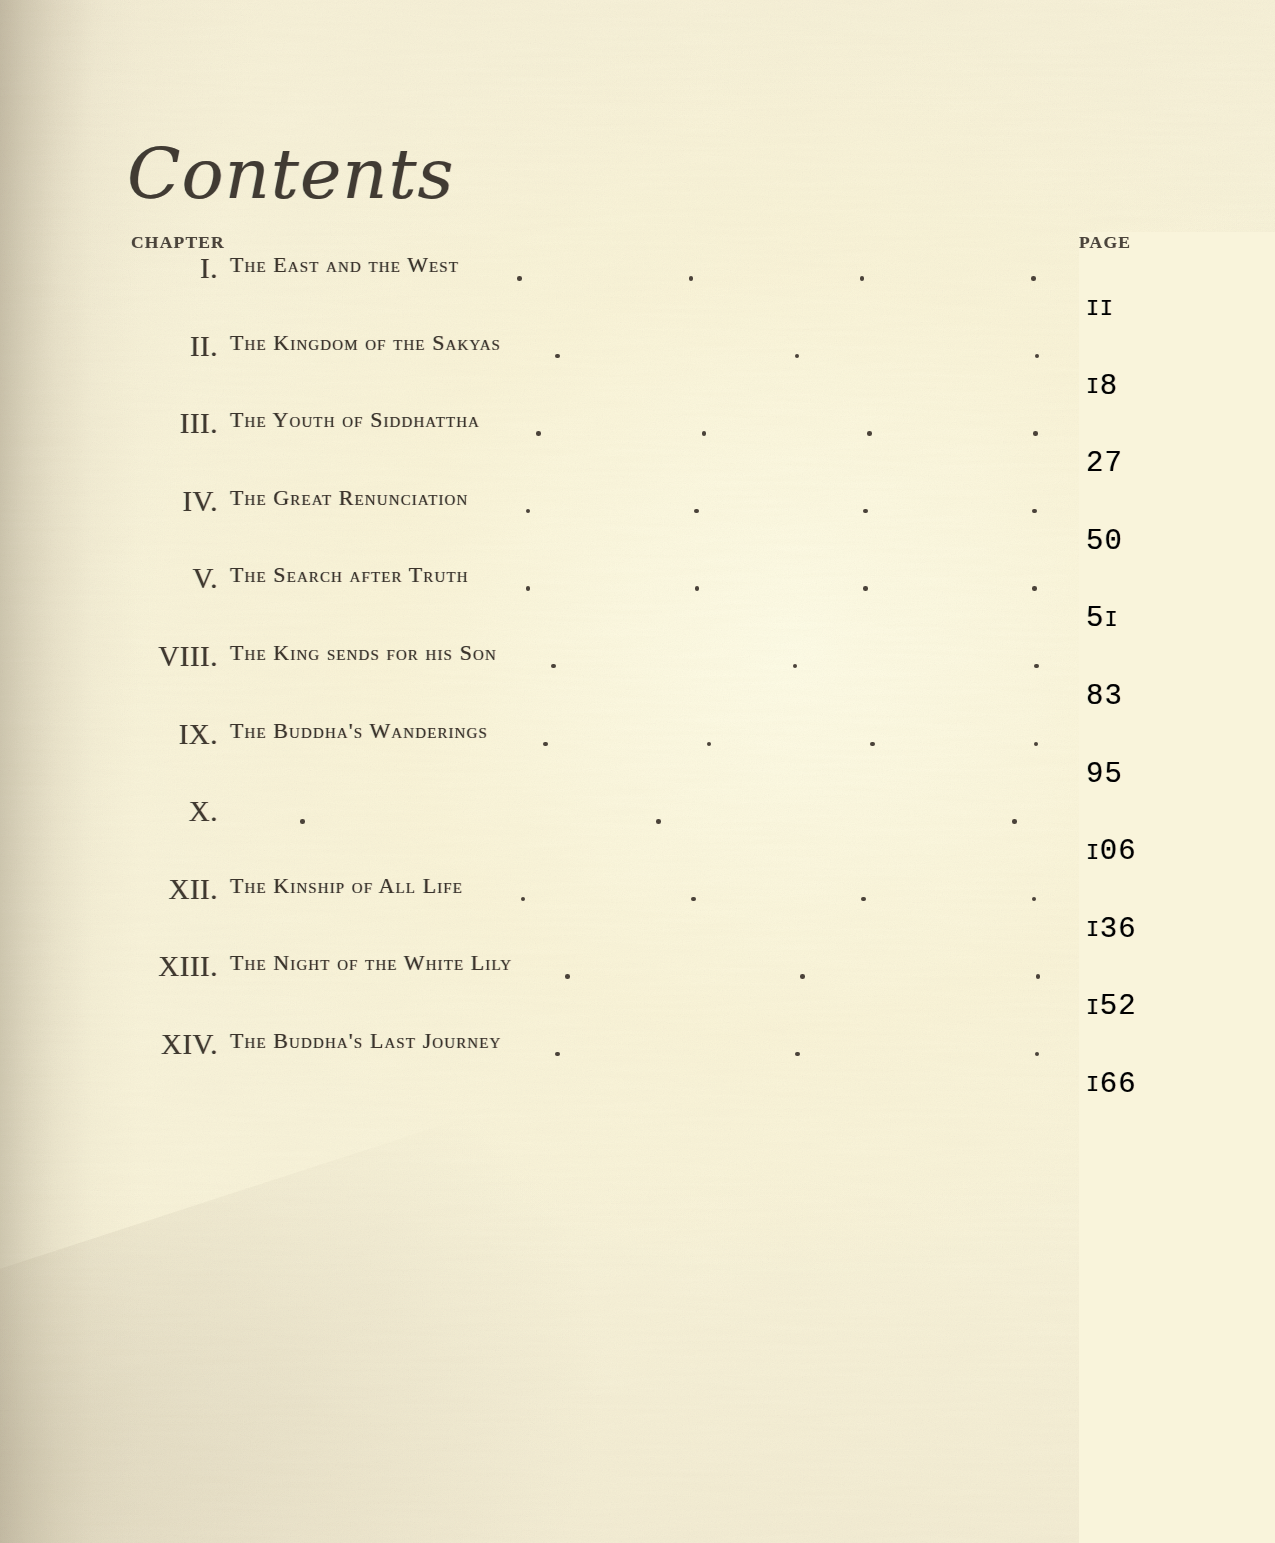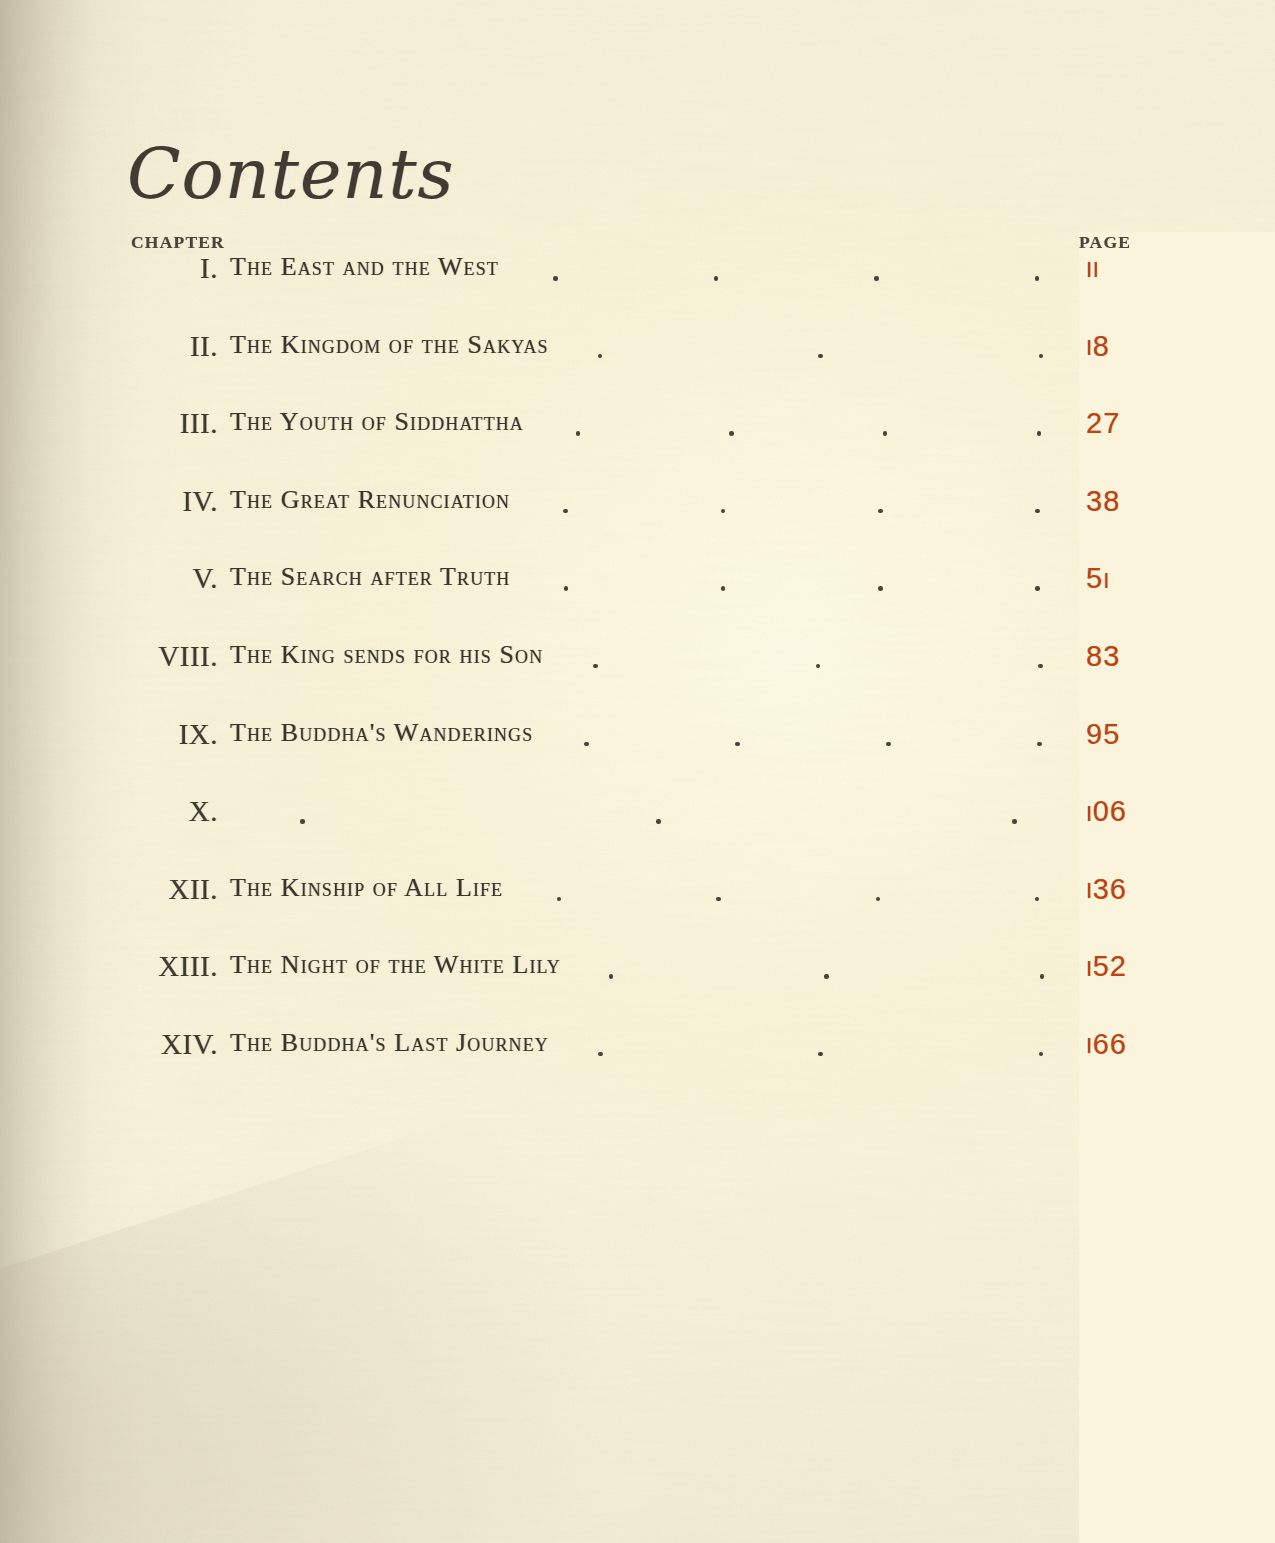--- a/index.html
+++ b/index.html
@@ -141,21 +141,21 @@
     font-size: 29px;
     letter-spacing: 0.5px;
     color: #40392f;
     text-shadow: 0.7px 0 0 rgba(105,55,65,0.30),
                 -0.7px 0 0 rgba(35,95,95,0.26);
   }
 
   .title {
     flex: 0 0 auto;
     padding-left: 12px;
-    font-size: 26px;
+    font-size: 22px;
     font-variant: small-caps;
     letter-spacing: 1.1px;
     white-space: nowrap;
     color: #3b342b;
     text-shadow: 0.7px 0 0 rgba(105,55,65,0.30),
                 -0.7px 0 0 rgba(35,95,95,0.26);
   }
 
   .leaders {
     flex: 1 1 auto;
@@ -170,24 +170,25 @@
     border-radius: 50%;
     background: #4a4239;
   }
 
   .pagenum {
     flex: 0 0 96px;
     width: 96px;
     text-align: left;
     font-size: 29px;
     letter-spacing: 1px;
-    color: #c2410c;
-    font-family: Liberation Sans, sans-serif;
+    color: #000000;
+    font-family: Liberation Mono, monospace;
     text-shadow: 0.7px 0 0 rgba(105,55,65,0.28),
                 -0.7px 0 0 rgba(35,95,95,0.24);
+    margin-top: 40px;
   }
   
   .pagenum .osf-one {
     font-variant: small-caps;
     font-size: 0.76em;
     letter-spacing: 0.5px;
     position: relative;
     top: -0.03em;
   }
 
@@ -262,21 +263,21 @@
         </div>
         <div class="toc-row">
           <div class="roman">IV.</div>
           <div class="title">The Great Renunciation</div>
           <div class="leaders">
             <span class="dot" style="right: 8%;"></span>
             <span class="dot" style="right: 35.3333%;"></span>
             <span class="dot" style="right: 62.6667%;"></span>
             <span class="dot" style="right: 90%;"></span>
           </div>
-          <div class="pagenum">38</div>
+          <div class="pagenum">50</div>
         </div>
         <div class="toc-row">
           <div class="roman">V.</div>
           <div class="title">The Search after Truth</div>
           <div class="leaders">
             <span class="dot" style="right: 8%;"></span>
             <span class="dot" style="right: 35.3333%;"></span>
             <span class="dot" style="right: 62.6667%;"></span>
             <span class="dot" style="right: 90%;"></span>
           </div>

